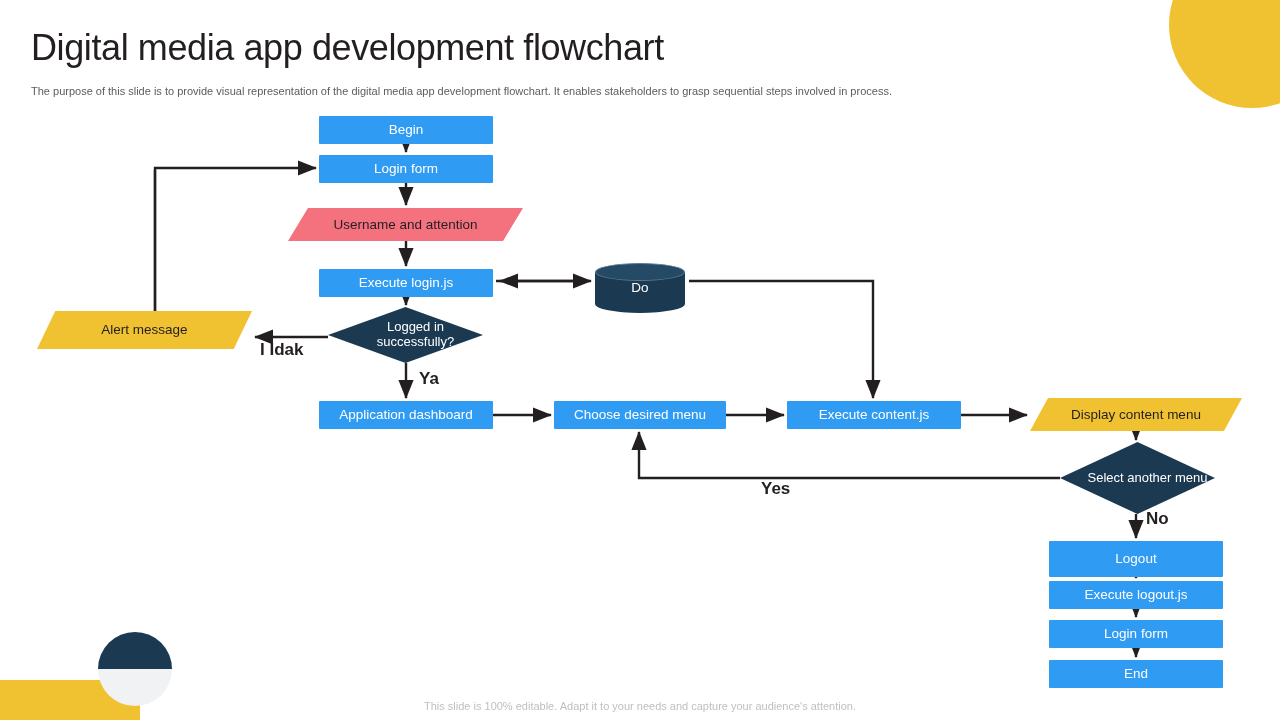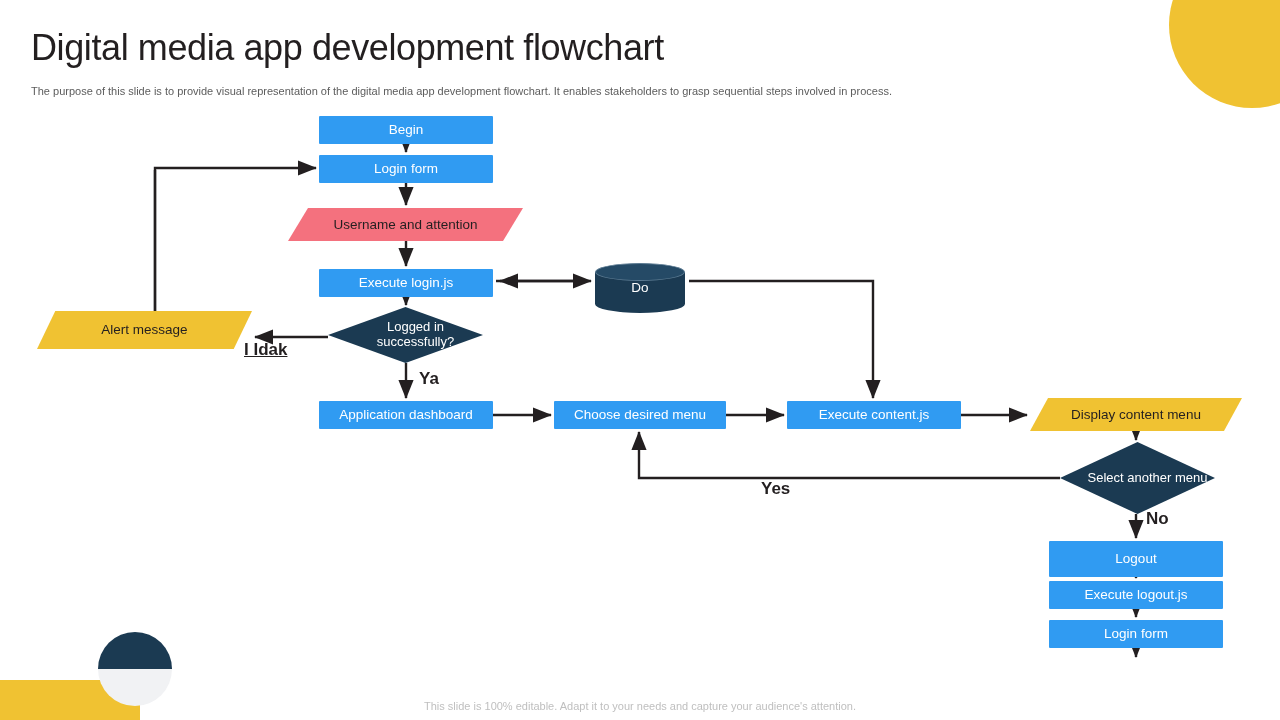--- a/index.html
+++ b/index.html
@@ -315,22 +315,25 @@
     </div>
 
     <div class="node n-proc" style="left:1049px;top:581px;width:174px;height:28px;">
       <span>Execute logout.js</span>
     </div>
 
     <div class="node n-proc" style="left:1049px;top:620px;width:174px;height:28px;">
       <span>Login form</span>
     </div>
 
-
-    <div class="edge-label" style="left:244px;top:340px;text-decoration:underline;">I Idak</div>
+    <div class="node n-proc" style="left:1049px;top:660px;width:174px;height:28px;">
+      <span>End</span>
+    </div>
+
+    <div class="edge-label" style="left:260px;top:340px;">I Idak</div>
     <div class="edge-label" style="left:419px;top:369px;">Ya</div>
     <div class="edge-label" style="left:761px;top:479px;">Yes</div>
     <div class="edge-label" style="left:1146px;top:509px;">No</div>
   </div>
 
   <div class="footer">This slide is 100% editable. Adapt it to your needs and capture your audience's attention.</div>
 
 </div>
 
 </body></html>

